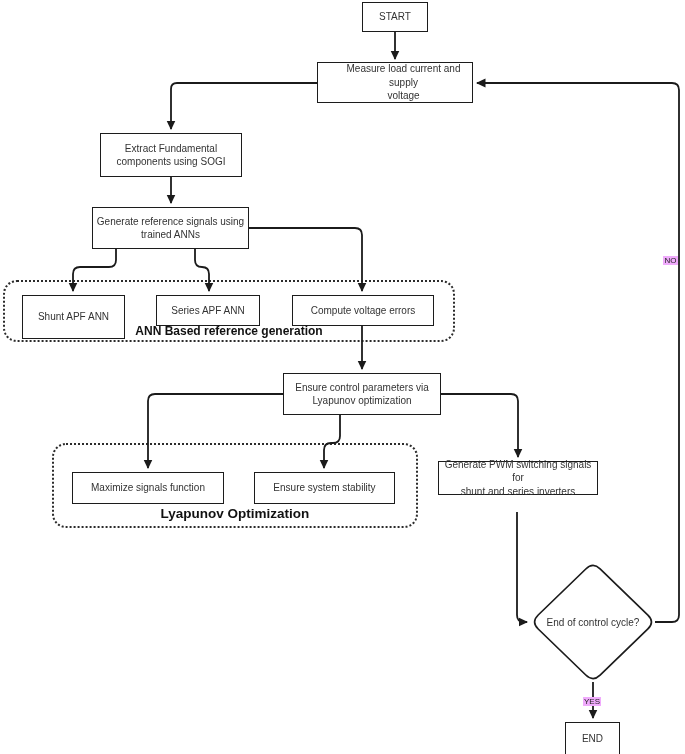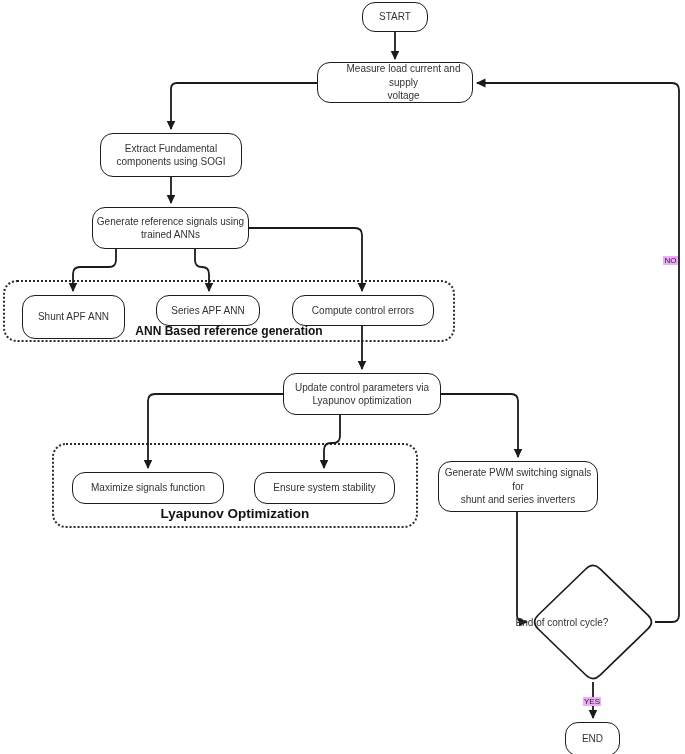--- a/index.html
+++ b/index.html
@@ -12,21 +12,21 @@
     height: 754px;
     background: #ffffff;
     overflow: hidden;
   }
 
   
   .node {
     position: absolute;
     background: #ffffff;
     border: 1.6px solid #1c1c1c;
-    border-radius: 13px;
+    border-radius: 0;
     display: flex;
     align-items: center;
     justify-content: center;
     text-align: center;
     font-size: 10px;
     line-height: 1.35;
     color: #333333;
     padding: 2px 3px;
     white-space: pre-line;
     z-index: 3;
@@ -95,23 +95,23 @@
   #n-start    { left: 362px; top: 2px;   width: 66px;  height: 30px; }
   #n-measure  { left: 317px; top: 62px;  width: 156px; height: 41px; padding-left: 20px; }
   #n-extract  { left: 100px; top: 133px; width: 142px; height: 44px; }
   #n-generate { left: 92px;  top: 207px; width: 157px; height: 42px; }
   #n-shunt    { left: 22px;  top: 295px; width: 103px; height: 44px; }
   #n-series   { left: 156px; top: 295px; width: 104px; height: 31px; }
   #n-compute  { left: 292px; top: 295px; width: 142px; height: 31px; }
   #n-update   { left: 283px; top: 373px; width: 158px; height: 42px; }
   #n-maximize { left: 72px;  top: 472px; width: 152px; height: 32px; }
   #n-ensure   { left: 254px; top: 472px; width: 141px; height: 32px; }
-  #n-pwm      { left: 438px; top: 461px; width: 160px; height: 51px; }
+  #n-pwm      { left: 438px; top: 461px; width: 160px; height: 34px; }
   #n-end      { left: 565px; top: 722px; width: 55px;  height: 34px; }
-  #n-decision { left: 505px; top: 608px; width: 114px; height: 28px; align-items: center; }
+  #n-decision { left: 536px; top: 608px; width: 114px; height: 28px; align-items: center; }
 
   #ann-group  { left: 3px;  top: 280px; width: 452px; height: 62px; }
   #lyap-group { left: 52px; top: 443px; width: 366px; height: 85px; }
 
   #lbl-yes { left: 583px; top: 697px; width: 18px; }
   #lbl-no  { left: 663px; top: 256px; width: 15px; }
 </style>
 </head>
 <body>
 
@@ -169,25 +169,25 @@
 
   <div class="node" id="n-shunt">
     <span>Shunt APF ANN</span>
   </div>
 
   <div class="node" id="n-series">
     <span>Series APF ANN</span>
   </div>
 
   <div class="node" id="n-compute">
-    <span>Compute control errors</span>
+    <span>Compute voltage errors</span>
   </div>
 
   <div class="node" id="n-update">
-    <span>Update control parameters via
+    <span>Ensure control parameters via
 Lyapunov optimization</span>
   </div>
 
   <div class="node" id="n-maximize">
     <span>Maximize signals function</span>
   </div>
 
   <div class="node" id="n-ensure">
     <span>Ensure system stability</span>
   </div>

